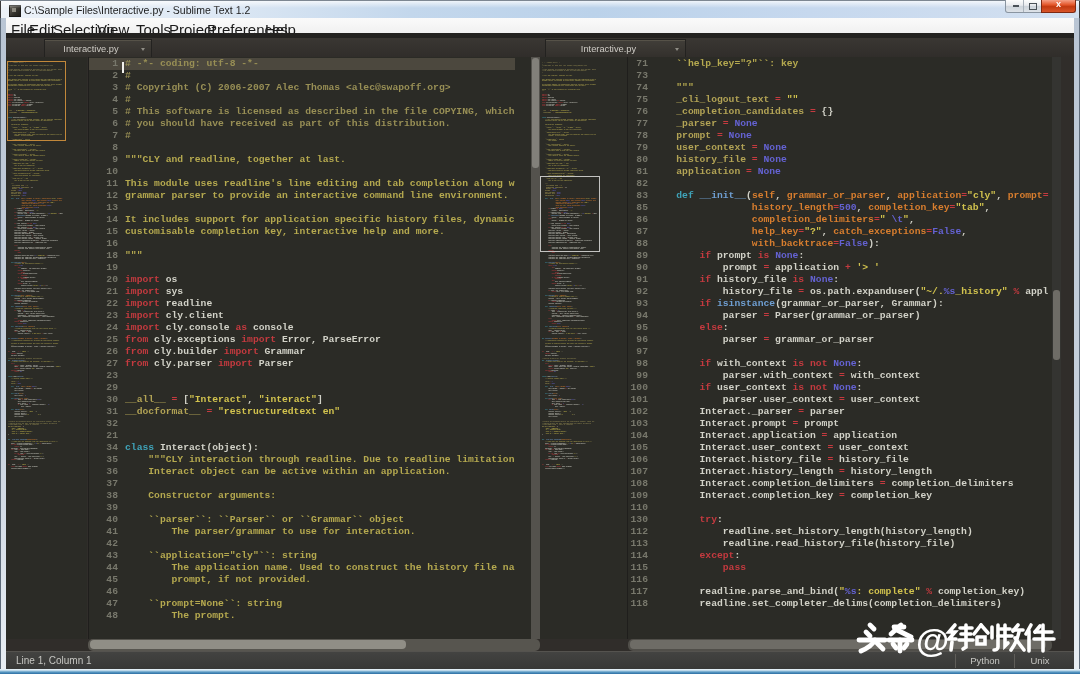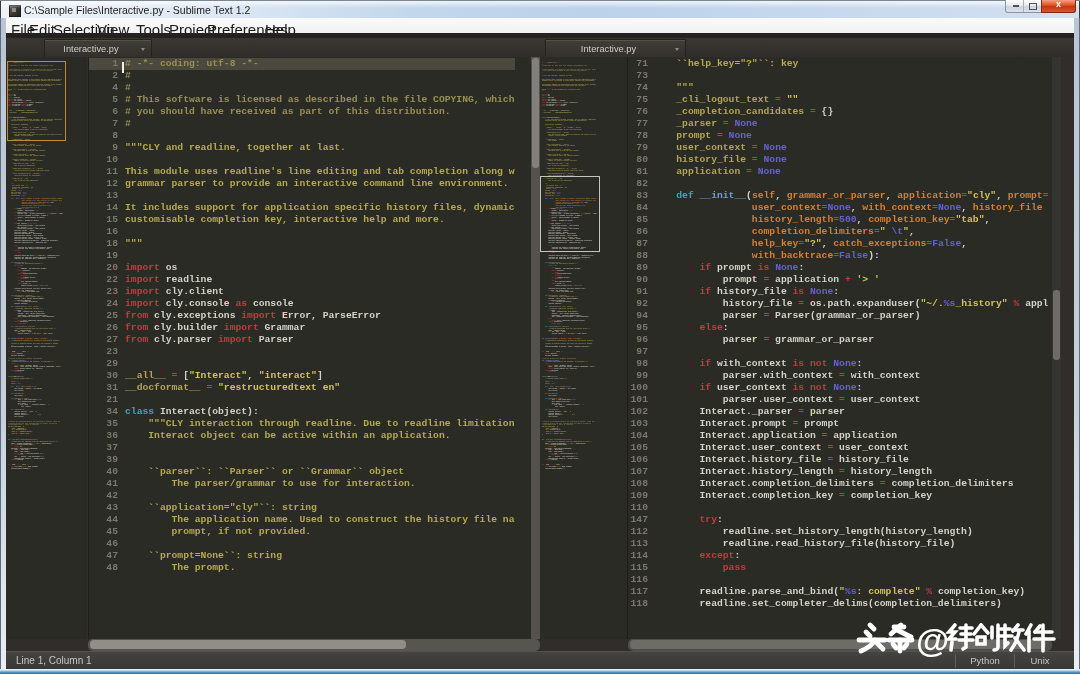--- a/index.html
+++ b/index.html
@@ -374,51 +374,55 @@
             <div class="ln"><span class="tx"><span class="k">if</span> __name__ <span class="k">==</span> <span class="s">'__main__'</span>:</span></div>
             <div class="ln"><span class="tx"><span class="k">    from</span> cly.demo <span class="k">import</span> make_grammar</span></div>
             <div class="ln"><span class="tx">    interact(make_grammar())</span></div>
      </div>
           <div id="vp1"></div>
         </div>
      <div id="pane1" class="cbg">
           <div class="codewrap">
 <div class="ln cur"><span class="num" style="width:29px">1</span><span class="tx"><span class="c"># -*- coding: utf-8 -*-</span></span></div>
             <div class="ln"><span class="num" style="width:29px">2</span><span class="tx"><span class="c">#</span></span></div>
+            <div class="ln"><span class="num" style="width:29px">3</span><span class="tx"><span class="c"># Copyright (C) 2006-2007 Alec Thomas &lt;alec@swapoff.org&gt;</span></span></div>
             <div class="ln"><span class="num" style="width:29px">4</span><span class="tx"><span class="c">#</span></span></div>
             <div class="ln"><span class="num" style="width:29px">5</span><span class="tx"><span class="c"># This software is licensed as described in the file COPYING, which</span></span></div>
             <div class="ln"><span class="num" style="width:29px">6</span><span class="tx"><span class="c"># you should have received as part of this distribution.</span></span></div>
             <div class="ln"><span class="num" style="width:29px">7</span><span class="tx"><span class="c">#</span></span></div>
             <div class="ln"><span class="num" style="width:29px">8</span><span class="tx"></span></div>
             <div class="ln"><span class="num" style="width:29px">9</span><span class="tx"><span class="d">"""CLY and readline, together at last.</span></span></div>
             <div class="ln"><span class="num" style="width:29px">10</span><span class="tx"></span></div>
             <div class="ln"><span class="num" style="width:29px">11</span><span class="tx"><span class="d">This module uses readline's line editing and tab completion along w</span></span></div>
             <div class="ln"><span class="num" style="width:29px">12</span><span class="tx"><span class="d">grammar parser to provide an interactive command line environment.</span></span></div>
             <div class="ln"><span class="num" style="width:29px">13</span><span class="tx"></span></div>
             <div class="ln"><span class="num" style="width:29px">14</span><span class="tx"><span class="d">It includes support for application specific history files, dynamic</span></span></div>
             <div class="ln"><span class="num" style="width:29px">15</span><span class="tx"><span class="d">customisable completion key, interactive help and more.</span></span></div>
             <div class="ln"><span class="num" style="width:29px">16</span><span class="tx"></span></div>
             <div class="ln"><span class="num" style="width:29px">18</span><span class="tx"><span class="d">"""</span></span></div>
             <div class="ln"><span class="num" style="width:29px">19</span><span class="tx"></span></div>
             <div class="ln"><span class="num" style="width:29px">20</span><span class="tx"><span class="k">import</span> os</span></div>
+            <div class="ln"><span class="num" style="width:29px">21</span><span class="tx"><span class="k">import</span> sys</span></div>
             <div class="ln"><span class="num" style="width:29px">22</span><span class="tx"><span class="k">import</span> readline</span></div>
             <div class="ln"><span class="num" style="width:29px">23</span><span class="tx"><span class="k">import</span> cly.client</span></div>
             <div class="ln"><span class="num" style="width:29px">24</span><span class="tx"><span class="k">import</span> cly.console <span class="k">as</span> console</span></div>
             <div class="ln"><span class="num" style="width:29px">25</span><span class="tx"><span class="k">from</span> cly.exceptions <span class="k">import</span> Error, ParseError</span></div>
             <div class="ln"><span class="num" style="width:29px">26</span><span class="tx"><span class="k">from</span> cly.builder <span class="k">import</span> Grammar</span></div>
             <div class="ln"><span class="num" style="width:29px">27</span><span class="tx"><span class="k">from</span> cly.parser <span class="k">import</span> Parser</span></div>
             <div class="ln"><span class="num" style="width:29px">23</span><span class="tx"></span></div>
             <div class="ln"><span class="num" style="width:29px">29</span><span class="tx"></span></div>
             <div class="ln"><span class="num" style="width:29px">30</span><span class="tx"><span class="y">__all__ </span><span class="k">=</span> [<span class="s">"Interact"</span>, <span class="s">"interact"</span>]</span></div>
             <div class="ln"><span class="num" style="width:29px">31</span><span class="tx"><span class="y">__docformat__ </span><span class="k">=</span> <span class="s">"restructuredtext en"</span></span></div>
+            <div class="ln"><span class="num" style="width:29px">32</span><span class="tx"></span></div>
             <div class="ln"><span class="num" style="width:29px">21</span><span class="tx"></span></div>
             <div class="ln"><span class="num" style="width:29px">34</span><span class="tx"><span class="t">class</span> Interact(object):</span></div>
             <div class="ln"><span class="num" style="width:29px">35</span><span class="tx"><span class="d">    """CLY interaction through readline. Due to readline limitation</span></span></div>
             <div class="ln"><span class="num" style="width:29px">36</span><span class="tx"><span class="d">    Interact object can be active within an application.</span></span></div>
             <div class="ln"><span class="num" style="width:29px">37</span><span class="tx"></span></div>
+            <div class="ln"><span class="num" style="width:29px">38</span><span class="tx"><span class="d">    Constructor arguments:</span></span></div>
             <div class="ln"><span class="num" style="width:29px">39</span><span class="tx"></span></div>
             <div class="ln"><span class="num" style="width:29px">40</span><span class="tx"><span class="d">    ``parser``: ``Parser`` or ``Grammar`` object</span></span></div>
             <div class="ln"><span class="num" style="width:29px">41</span><span class="tx"><span class="d">        The parser/grammar to use for interaction.</span></span></div>
             <div class="ln"><span class="num" style="width:29px">42</span><span class="tx"></span></div>
             <div class="ln"><span class="num" style="width:29px">43</span><span class="tx"><span class="d">    ``application="cly"``: string</span></span></div>
             <div class="ln"><span class="num" style="width:29px">44</span><span class="tx"><span class="d">        The application name. Used to construct the history file na</span></span></div>
             <div class="ln"><span class="num" style="width:29px">45</span><span class="tx"><span class="d">        prompt, if not provided.</span></span></div>
             <div class="ln"><span class="num" style="width:29px">46</span><span class="tx"></span></div>
             <div class="ln"><span class="num" style="width:29px">47</span><span class="tx"><span class="d">    ``prompt=None``: string</span></span></div>
             <div class="ln"><span class="num" style="width:29px">48</span><span class="tx"><span class="d">        The prompt.</span></span></div>
@@ -685,47 +689,47 @@
             <div class="ln"><span class="num" style="width:20px">74</span><span class="tx"><span class="d">    """</span></span></div>
             <div class="ln"><span class="num" style="width:20px">75</span><span class="tx"><span class="y">    _cli_logout_text </span><span class="k">=</span> <span class="s">""</span></span></div>
             <div class="ln"><span class="num" style="width:20px">76</span><span class="tx"><span class="y">    _completion_candidates </span><span class="k">=</span> {}</span></div>
             <div class="ln"><span class="num" style="width:20px">77</span><span class="tx"><span class="y">    _parser </span><span class="k">=</span> <span class="b">None</span></span></div>
             <div class="ln"><span class="num" style="width:20px">78</span><span class="tx"><span class="y">    prompt </span><span class="k">=</span> <span class="b">None</span></span></div>
             <div class="ln"><span class="num" style="width:20px">79</span><span class="tx"><span class="y">    user_context </span><span class="k">=</span> <span class="b">None</span></span></div>
             <div class="ln"><span class="num" style="width:20px">80</span><span class="tx"><span class="y">    history_file </span><span class="k">=</span> <span class="b">None</span></span></div>
             <div class="ln"><span class="num" style="width:20px">81</span><span class="tx"><span class="y">    application </span><span class="k">=</span> <span class="b">None</span></span></div>
             <div class="ln"><span class="num" style="width:20px">82</span><span class="tx"></span></div>
             <div class="ln"><span class="num" style="width:20px">83</span><span class="tx">    <span class="t">def</span> <span class="f">__init__</span>(<span class="o">self</span>, <span class="o">grammar_or_parser</span>, <span class="o">application</span><span class="k">=</span><span class="s">"cly"</span>, <span class="o">prompt</span><span class="k">=</span></span></div>
-            <div class="ln"><span class="num" style="width:20px">84</span><span class="tx">                 <span class="o">user_context</span><span class="k">=</span><span class="b">None</span>, <span class="o">with_context</span><span class="k">=</span><span class="b">None</span>, <span class="o">history_file</span></span></div>
             <div class="ln"><span class="num" style="width:20px">85</span><span class="tx">                 <span class="o">history_length</span><span class="k">=</span><span class="b">500</span>, <span class="o">completion_key</span><span class="k">=</span><span class="s">"tab"</span>,</span></div>
             <div class="ln"><span class="num" style="width:20px">86</span><span class="tx">                 <span class="o">completion_delimiters</span><span class="k">=</span><span class="s">" </span><span class="b">\t</span><span class="s">"</span>,</span></div>
             <div class="ln"><span class="num" style="width:20px">87</span><span class="tx">                 <span class="o">help_key</span><span class="k">=</span><span class="s">"?"</span>, <span class="o">catch_exceptions</span><span class="k">=</span><span class="b">False</span>,</span></div>
             <div class="ln"><span class="num" style="width:20px">88</span><span class="tx">                 <span class="o">with_backtrace</span><span class="k">=</span><span class="b">False</span>):</span></div>
             <div class="ln"><span class="num" style="width:20px">89</span><span class="tx">        <span class="k">if</span> prompt <span class="k">is</span> <span class="b">None</span>:</span></div>
             <div class="ln"><span class="num" style="width:20px">90</span><span class="tx">            prompt <span class="k">=</span> application <span class="k">+</span> <span class="s">'&gt; '</span></span></div>
             <div class="ln"><span class="num" style="width:20px">91</span><span class="tx">        <span class="k">if</span> history_file <span class="k">is</span> <span class="b">None</span>:</span></div>
             <div class="ln"><span class="num" style="width:20px">92</span><span class="tx">            history_file <span class="k">=</span> os.path.expanduser(<span class="s">"~/.</span><span class="b">%s</span><span class="s">_history"</span> <span class="k">%</span> appl</span></div>
+            <div class="ln"><span class="num" style="width:20px">93</span><span class="tx">        <span class="k">if</span> <span class="f">isinstance</span>(grammar_or_parser, Grammar):</span></div>
             <div class="ln"><span class="num" style="width:20px">94</span><span class="tx">            parser <span class="k">=</span> Parser(grammar_or_parser)</span></div>
             <div class="ln"><span class="num" style="width:20px">95</span><span class="tx">        <span class="k">else</span>:</span></div>
             <div class="ln"><span class="num" style="width:20px">96</span><span class="tx">            parser <span class="k">=</span> grammar_or_parser</span></div>
             <div class="ln"><span class="num" style="width:20px">97</span><span class="tx"></span></div>
             <div class="ln"><span class="num" style="width:20px">98</span><span class="tx">        <span class="k">if</span> with_context <span class="k">is</span> <span class="k">not</span> <span class="b">None</span>:</span></div>
             <div class="ln"><span class="num" style="width:20px">99</span><span class="tx">            parser.with_context <span class="k">=</span> with_context</span></div>
             <div class="ln"><span class="num" style="width:20px">100</span><span class="tx">        <span class="k">if</span> user_context <span class="k">is</span> <span class="k">not</span> <span class="b">None</span>:</span></div>
             <div class="ln"><span class="num" style="width:20px">101</span><span class="tx">            parser.user_context <span class="k">=</span> user_context</span></div>
             <div class="ln"><span class="num" style="width:20px">102</span><span class="tx">        Interact._parser <span class="k">=</span> parser</span></div>
             <div class="ln"><span class="num" style="width:20px">103</span><span class="tx">        Interact.prompt <span class="k">=</span> prompt</span></div>
             <div class="ln"><span class="num" style="width:20px">104</span><span class="tx">        Interact.application <span class="k">=</span> application</span></div>
             <div class="ln"><span class="num" style="width:20px">105</span><span class="tx">        Interact.user_context <span class="k">=</span> user_context</span></div>
             <div class="ln"><span class="num" style="width:20px">106</span><span class="tx">        Interact.history_file <span class="k">=</span> history_file</span></div>
             <div class="ln"><span class="num" style="width:20px">107</span><span class="tx">        Interact.history_length <span class="k">=</span> history_length</span></div>
             <div class="ln"><span class="num" style="width:20px">108</span><span class="tx">        Interact.completion_delimiters <span class="k">=</span> completion_delimiters</span></div>
             <div class="ln"><span class="num" style="width:20px">109</span><span class="tx">        Interact.completion_key <span class="k">=</span> completion_key</span></div>
             <div class="ln"><span class="num" style="width:20px">110</span><span class="tx"></span></div>
-            <div class="ln"><span class="num" style="width:20px">147</span><span class="tx">        <span class="k">try</span>:</span></div>
+            <div class="ln"><span class="num" style="width:20px">130</span><span class="tx">        <span class="k">try</span>:</span></div>
             <div class="ln"><span class="num" style="width:20px">112</span><span class="tx">            readline.set_history_length(history_length)</span></div>
             <div class="ln"><span class="num" style="width:20px">113</span><span class="tx">            readline.read_history_file(history_file)</span></div>
             <div class="ln"><span class="num" style="width:20px">114</span><span class="tx">        <span class="k">except</span>:</span></div>
             <div class="ln"><span class="num" style="width:20px">115</span><span class="tx">            <span class="k">pass</span></span></div>
             <div class="ln"><span class="num" style="width:20px">116</span><span class="tx"></span></div>
             <div class="ln"><span class="num" style="width:20px">117</span><span class="tx">        readline.parse_and_bind(<span class="s">"</span><span class="b">%s</span><span class="s">: complete"</span> <span class="k">%</span> completion_key)</span></div>
             <div class="ln"><span class="num" style="width:20px">118</span><span class="tx">        readline.set_completer_delims(completion_delimiters)</span></div>
      </div>
         </div>
      <div id="vs2">

